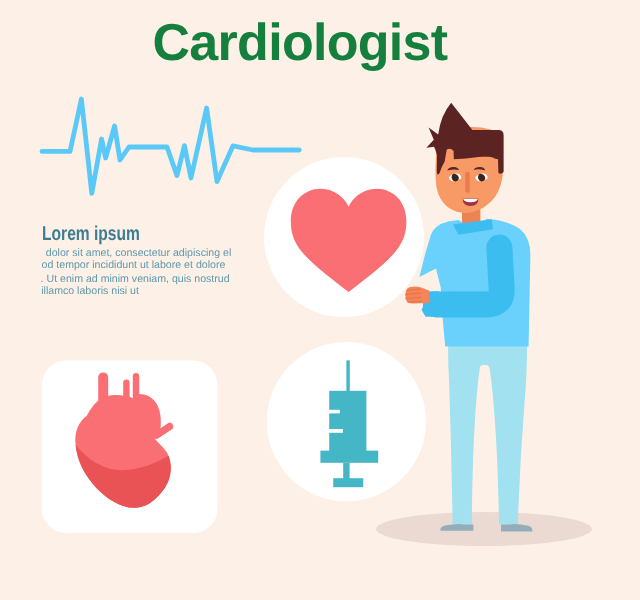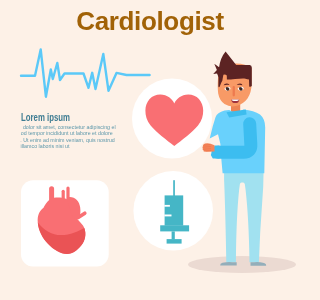--- a/index.html
+++ b/index.html
@@ -1,21 +1,21 @@
 <!DOCTYPE html>
 <html><head>
 <meta charset="utf-8">
 <style>
   html,body{margin:0;padding:0;}
   body{width:300px;height:300px;overflow:hidden;background:#fdf1e7;
        font-family:"Liberation Sans",sans-serif;}
   #stage{position:relative;width:300px;height:300px;background:#fdf1e7;}
   svg#art{position:absolute;left:0;top:0;width:300px;height:300px;display:block;}
   .title{position:absolute;left:0;top:6px;width:300px;text-align:center;
-         font-weight:bold;font-size:26px;line-height:30px;color:#a16207;
+         font-weight:bold;font-size:26px;line-height:30px;color:#15803d;
          letter-spacing:-0.35px;}
   .copy{position:absolute;left:0;top:0;width:300px;height:215px;}
   .copy h2{position:absolute;left:20.5px;top:113.2px;margin:0;
            font-size:10px;font-weight:bold;color:#3e7c92;line-height:10px;
            white-space:nowrap;transform:scaleX(0.78);transform-origin:left top;}
   .copy p{position:absolute;margin:0;font-size:5.3px;line-height:5.3px;
           color:#5e98ab;white-space:nowrap;}
   .copy p.l0{left:22.9px;top:124.6px;}
   .copy p.l1{left:20.8px;top:131.1px;}
   .copy p.l2{left:20.3px;top:137.6px;}

